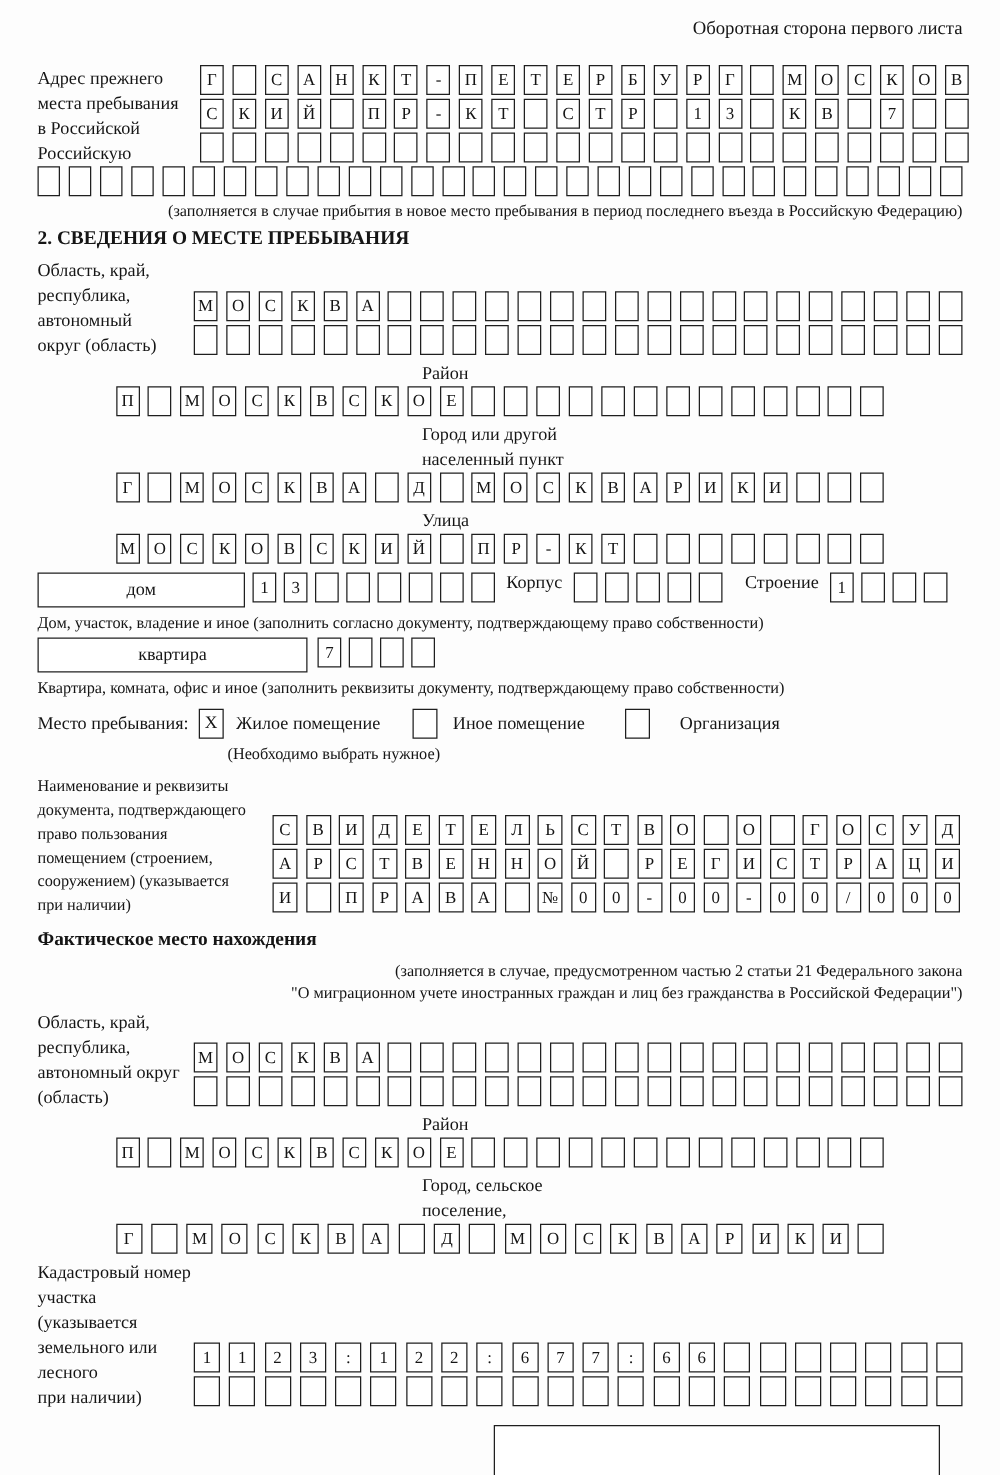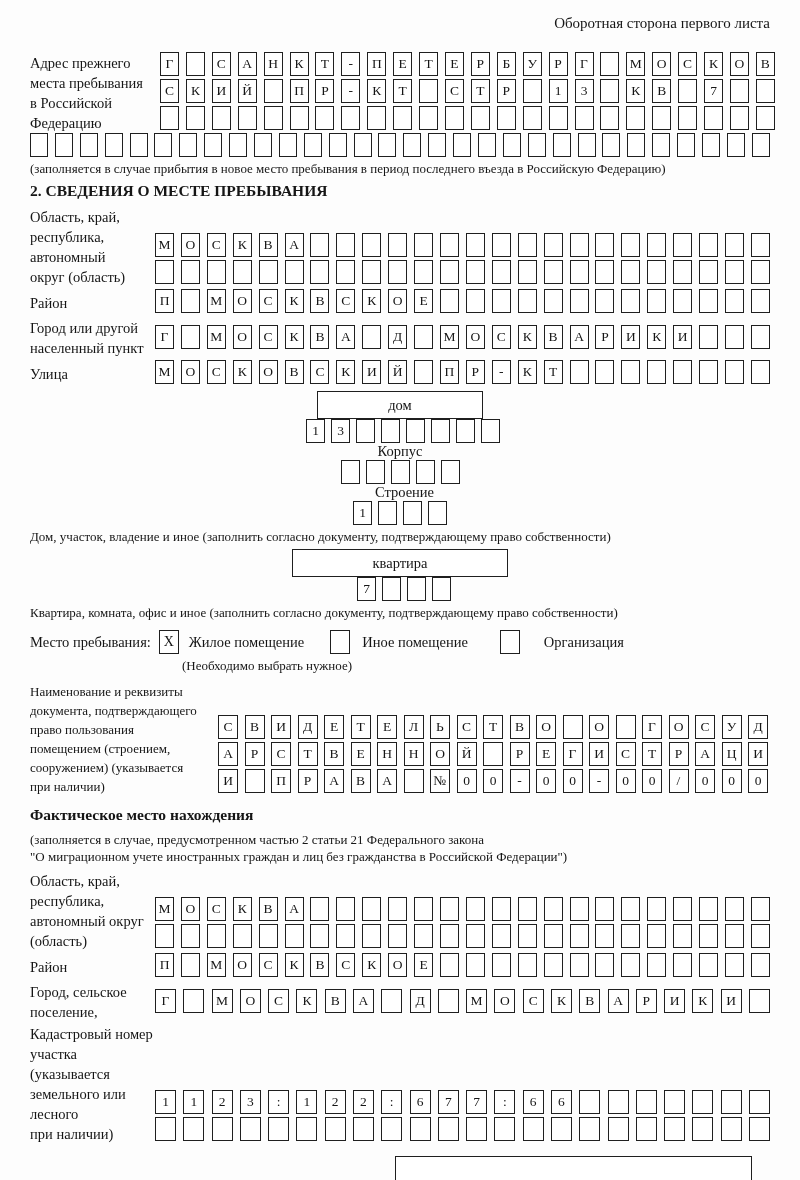--- a/index.html
+++ b/index.html
@@ -3,46 +3,46 @@
 <meta charset="utf-8">
 <style>
   html,body{margin:0;padding:0;background:#fff;}
   .page{
     position:relative;width:800px;height:1180px;box-sizing:border-box;
     padding:14px 30px 2px 30px;background:#fdfdfd;color:#151515;
     font-family:"Liberation Serif", serif;overflow:hidden;
   }
   .header-right{text-align:right;font-size:15px;line-height:18px;margin-bottom:20px;}
   .row{display:flex;align-items:flex-end;}
-  .row.vcenter{align-items:center;}
+  .row.vcenter{align-items:center;flex-direction:column;}
   .label{font-size:14.5px;line-height:20px;flex:0 0 auto;}
   .w130{width:130px}
   .w125{width:125px}
   .w188{width:188px}
   .cellcol{flex:1 1 auto;}
   .cellrow{display:flex;justify-content:space-between;margin-bottom:3px;}
   .cell{
     flex:0 0 auto;box-sizing:border-box;width:19px;height:24px;
     border:1.5px solid #1f1f1f;background:#fff;
     display:flex;align-items:center;justify-content:center;
     font-size:13.5px;line-height:1;
   }
   .c24{width:615px;}
   .c21{width:550px;} .c21 .cell{width:20px;}
   .c22{width:615px;} .c22 .cell{width:21px;}
   .c30{width:740px;} .c30 .cell{width:18px;}
   .note{font-size:13px;line-height:17px;}
-  .center{text-align:left;}
+  .center{text-align:right;}
   .sec-title{font-weight:bold;font-size:15.5px;text-align:left;margin:5px 0 7px 0;}
   .inline-cells{display:flex;gap:6px;align-items:center;}
   .wbox{
     box-sizing:border-box;border:1.5px solid #1f1f1f;height:28px;background:#fff;
     display:flex;align-items:center;justify-content:center;font-size:14.5px;flex:0 0 auto;
   }
-  .house-line{display:flex;align-items:center;margin:4px 0 3px 0;flex-direction:column;}
+  .house-line{display:flex;align-items:flex-start;margin:4px 0 3px 0;}
   .inline-label{font-size:14.5px;margin:0 9px;flex:0 0 auto;}
   .chk{
     box-sizing:border-box;width:20px;height:24px;border:1.5px solid #1f1f1f;background:#fff;
     display:inline-flex;align-items:center;justify-content:center;font-size:14px;flex:0 0 auto;
   }
   .stay-line{display:flex;align-items:center;margin-top:9px;font-size:14.5px;font-family:Liberation Serif, serif;}
   .stay-note{margin:3px 0 8px 152px;}
   .doc-label{font-size:13px;line-height:19px;}
   .stamp-area{margin-top:12px;margin-left:365px;width:380px;}
   .stamp-box{box-sizing:border-box;width:357px;height:177px;border:1.5px solid #1f1f1f;background:#fff;}
@@ -55,21 +55,21 @@
 
 <div class="page">
 
   <div class="header-right">Оборотная сторона первого листа</div>
 
   <div class="row">
     <div class="label w130">
         <div>Адрес прежнего</div>
         <div>места пребывания</div>
         <div>в Российской</div>
-        <div>Федерацию</div>
+        <div>Российскую</div>
       </div>
     <div class="cellcol">
       <div class="cellrow c24">
           <span class="cell">Г</span>
           <span class="cell"></span>
           <span class="cell">С</span>
           <span class="cell">А</span>
           <span class="cell">Н</span>
           <span class="cell">К</span>
           <span class="cell">Т</span>
@@ -369,21 +369,21 @@
 
   <div class="house-line">
     <div class="wbox" style="width:216px">квартира</div>
     <div class="inline-cells" style="margin-left:8px">
         <span class="cell">7</span>
         <span class="cell"></span>
         <span class="cell"></span>
         <span class="cell"></span>
       </div>
   </div>
-  <div class="note">Квартира, комната, офис и иное (заполнить согласно документу, подтверждающему право собственности)</div>
+  <div class="note">Квартира, комната, офис и иное (заполнить реквизиты документу, подтверждающему право собственности)</div>
 
   <div class="stay-line">
     <span>Место пребывания:</span>
     <span class="chk" style="margin-left:8px">X</span>
     <span style="margin-left:10px">Жилое помещение</span>
     <span class="chk" style="margin-left:26px"></span>
     <span style="margin-left:12px">Иное помещение</span>
     <span class="chk" style="margin-left:32px"></span>
     <span style="margin-left:24px">Организация</span>
   </div>

